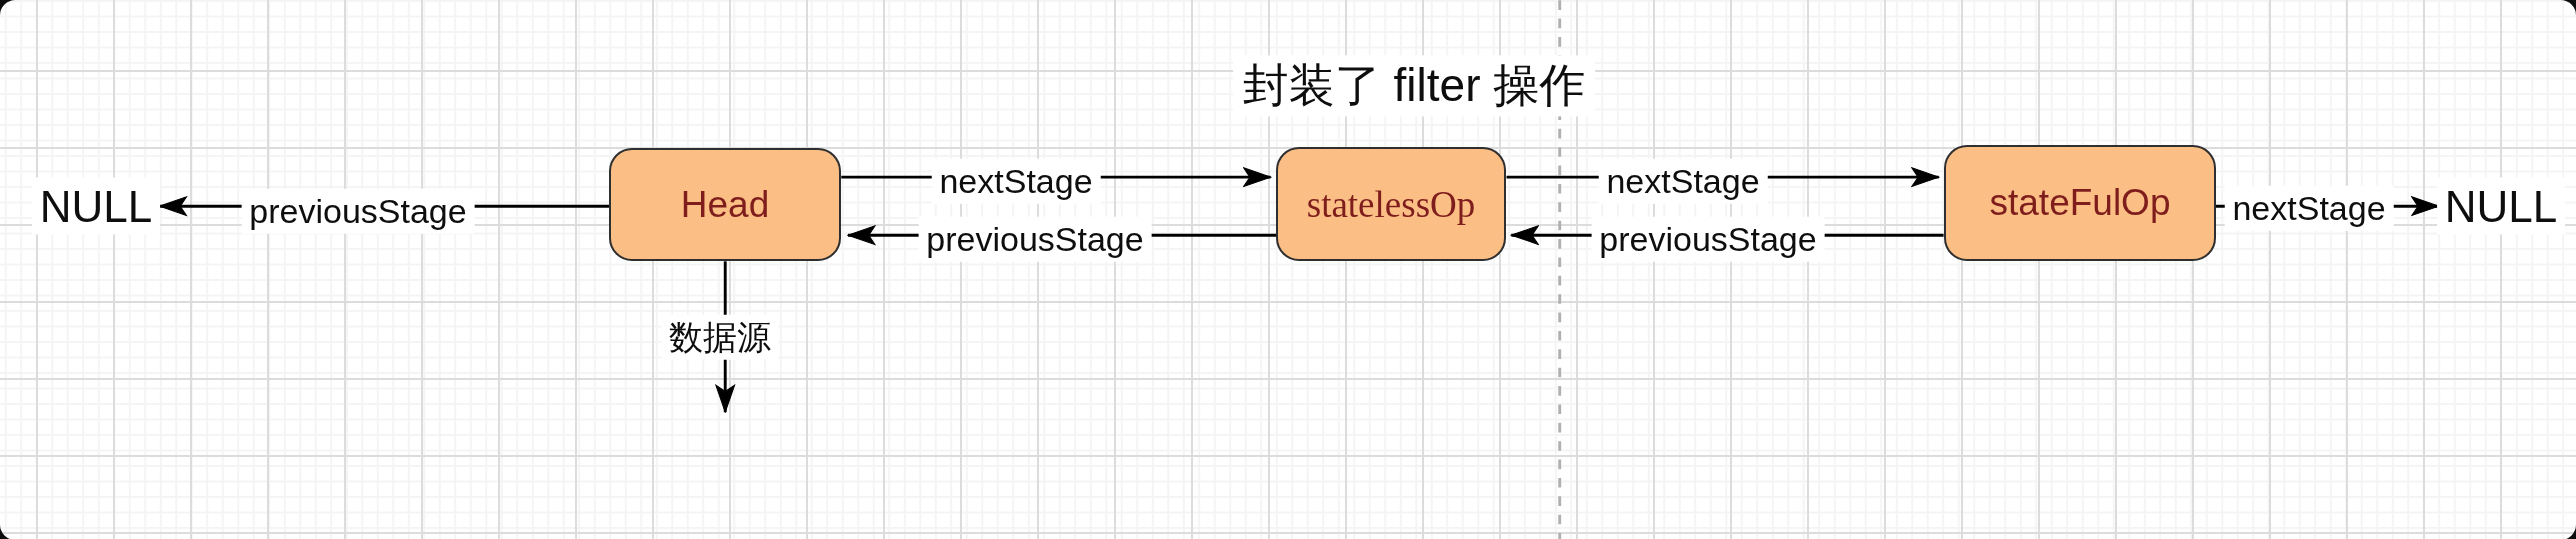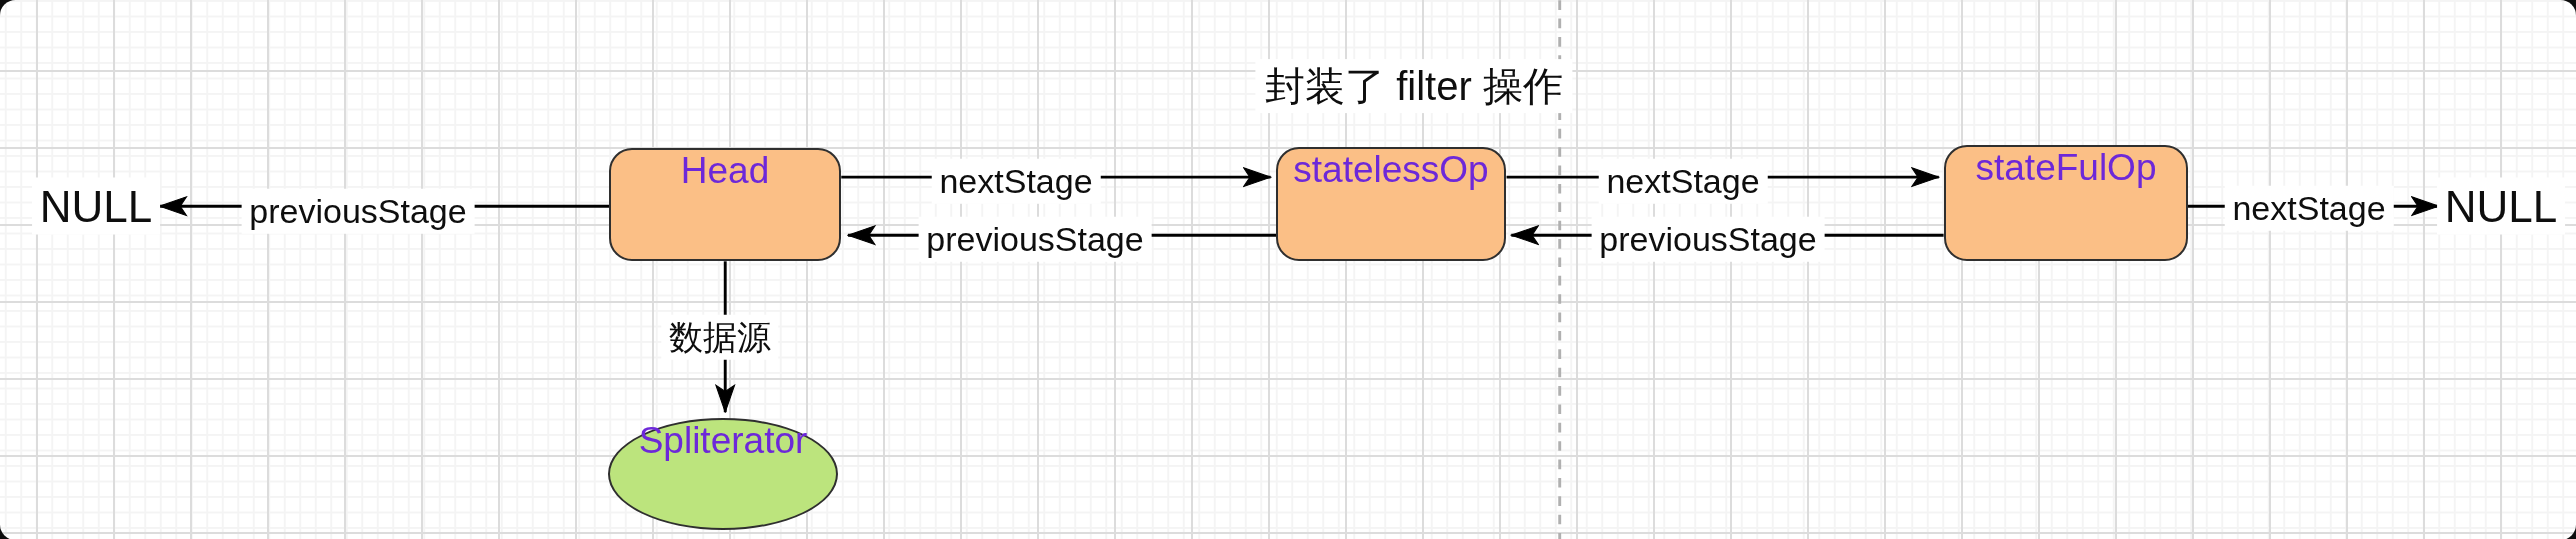--- a/index.html
+++ b/index.html
@@ -14,32 +14,32 @@
       linear-gradient(to bottom, #f4f4f4 1.9px, transparent 1.9px);
     background-size:77px 77px,77px 77px,15.5px 15.5px,15.5px 15.5px;
     background-position:36px 0px,0px 70px,4.8px 0px,0px 0px;
   }
   svg.edges{position:absolute;left:0;top:0;width:2576px;height:540px;pointer-events:none;}
   .node{
     position:absolute;box-sizing:border-box;
     border:2.9px solid var(--node-border,#2f2f2f);
     background:var(--node-fill,#fbbf86);
     border-radius:23px;
-    display:flex;justify-content:center;
-    font-size:37px;color:#6d28d9;
+    display:flex;align-items:center;justify-content:center;
+    font-size:37px;color:#7f1d1d;
   }
   .node.ellipse{border-radius:50%;background:var(--ellipse-fill,#bce47d);}
   .edge-label,.terminal,.annotation{
     position:absolute;transform:translate(-50%,-50%);
     background:#ffffff;white-space:nowrap;color:#0e0e0e;
     padding:1px 7.7px;line-height:1.25;
   }
   .edge-label{font-size:34px;}
   .terminal{font-size:44px;}
-  .annotation{font-size:40px;padding:1.9px 9.7px;}
+  .annotation{font-size:46px;padding:1.9px 9.7px;}
 </style>
 </head>
 <body>
 
 <div class="canvas">
 
   <svg class="edges" xmlns="http://www.w3.org/2000/svg" viewBox="0 0 2664 558" width="2576" height="540">
     <defs>
       <marker id="arrow" markerUnits="userSpaceOnUse" markerWidth="30" markerHeight="22" viewBox="0 0 28 20" refX="27" refY="10" orient="auto">
         <path d="M1,1 L27,10 L1,19 L7,10 Z" fill="#000000" stroke="#000000" stroke-width="1"></path>
@@ -54,31 +54,28 @@
     <line x1="1558" y1="183" x2="2005" y2="183" stroke="#000" stroke-width="3" marker-end="url(#arrow)"></line>
     <line x1="2010" y1="243" x2="1563" y2="243" stroke="#000" stroke-width="3" marker-end="url(#arrow)"></line>
     <line x1="2250" y1="213" x2="2522" y2="213" stroke="#000" stroke-width="3" marker-end="url(#arrow)"></line>
     <line x1="750" y1="270" x2="750" y2="426" stroke="#000" stroke-width="3" marker-end="url(#arrow)"></line>
   </svg>
 
   <div class="node" style="left:609px;top:148px;width:232px;height:113px;">
     <span>Head</span>
   </div>
 
-  <div class="node" style="left:1276px;top:147px;width:230px;height:114px;">
+  <div class="node" style="left:1276px;top:147px;width:230px;height:114px;font-family:Liberation Serif, serif;">
     <span>statelessOp</span>
   </div>
 
-  <div class="node" style="left:1944px;top:145px;width:244px;height:116px;">
+  <div class="node" style="left:1944px;top:145px;width:272px;height:116px;">
     <span>stateFulOp</span>
   </div>
 
-  <div class="node ellipse" style="left:608px;top:418px;width:230px;height:112px;">
-    <span>Spliterator</span>
-  </div>
 
   <div class="terminal" style="left:96px;top:206px;">NULL</div>
   <div class="terminal" style="left:2501px;top:206px;">NULL</div>
 
   <div class="edge-label" style="left:358px;top:211px;">previousStage</div>
   <div class="edge-label" style="left:1016px;top:181px;">nextStage</div>
   <div class="edge-label" style="left:1035px;top:239px;">previousStage</div>
   <div class="edge-label" style="left:1683px;top:181px;">nextStage</div>
   <div class="edge-label" style="left:1708px;top:239px;">previousStage</div>
   <div class="edge-label" style="left:2309px;top:208px;">nextStage</div>

